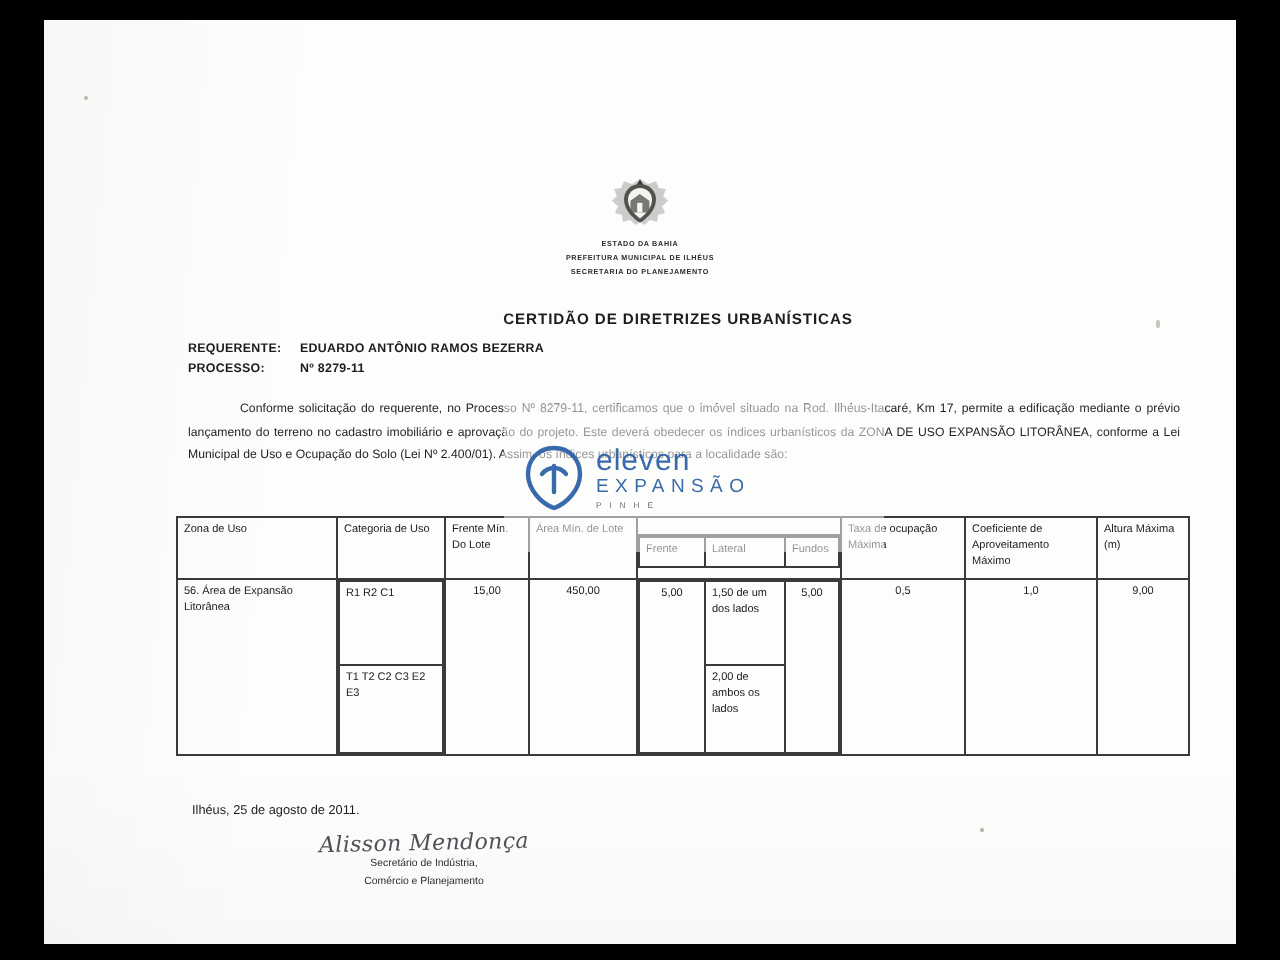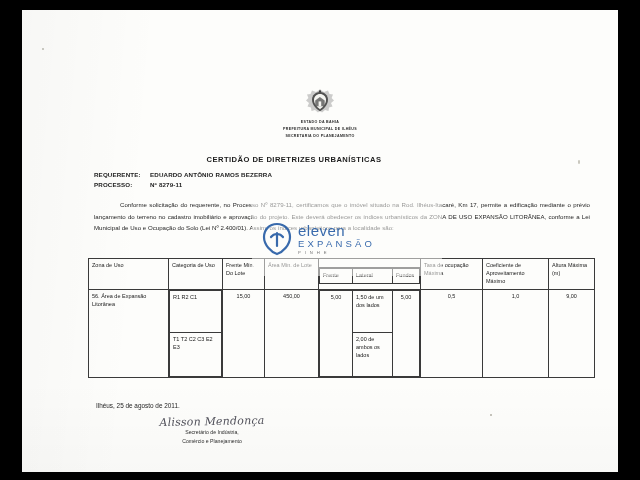--- a/index.html
+++ b/index.html
@@ -69,20 +69,21 @@
   .doc-title {
     position: absolute;
     left: 0;
     top: 145px;
     width: 544px;
     text-align: center;
     font-size: 7.6px;
     font-weight: bold;
     letter-spacing: 0.45px;
     color: #1d1d1d;
+    padding-left: 45px;
   }
 
   
   .req-block {
     position: absolute;
     left: 72px;
     top: 160px;
     font-size: 6.2px;
     line-height: 1.55;
     color: #1d1d1d;

